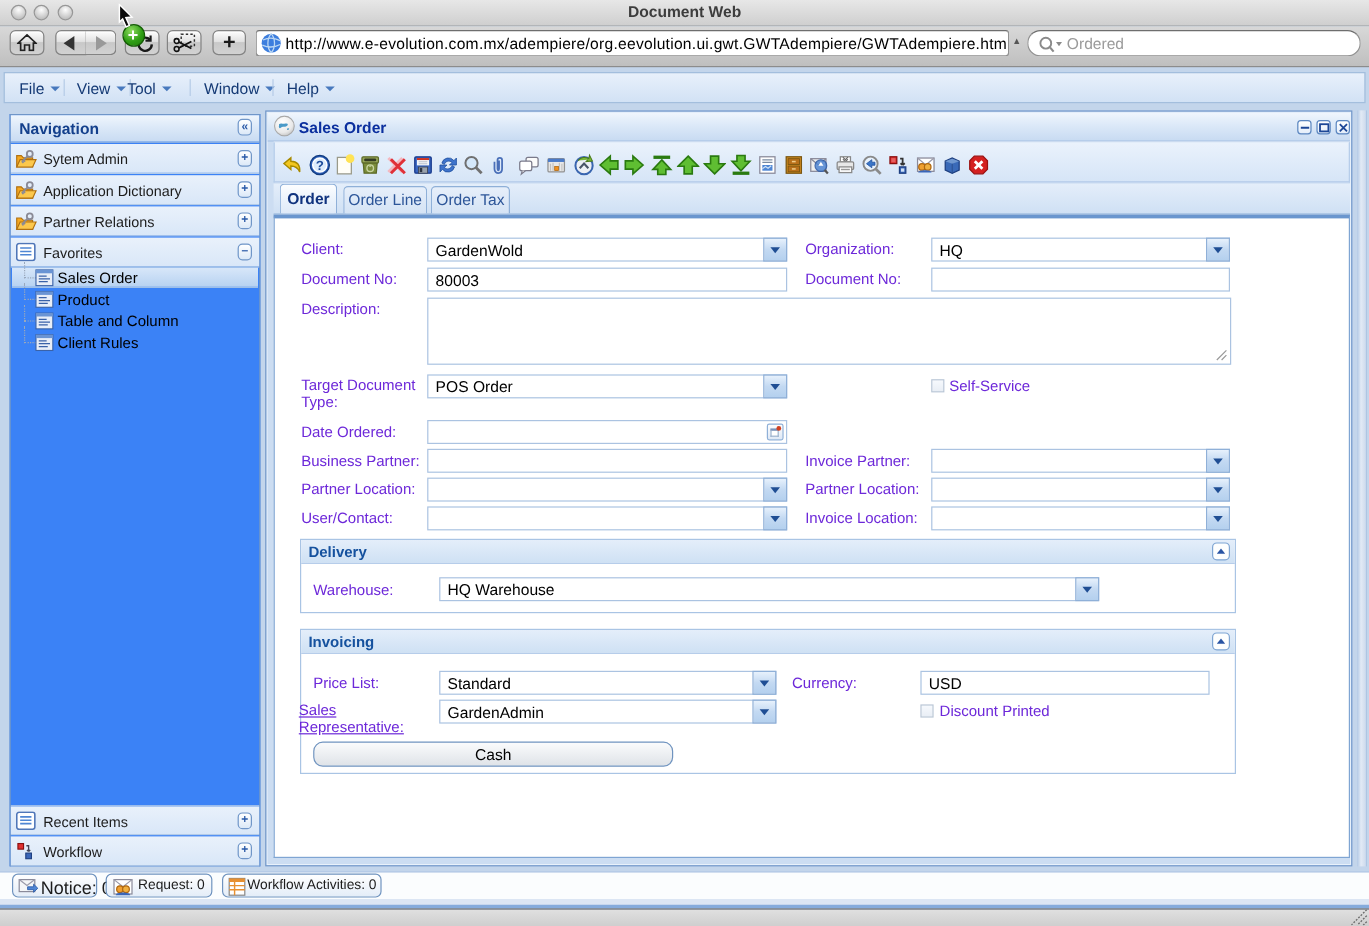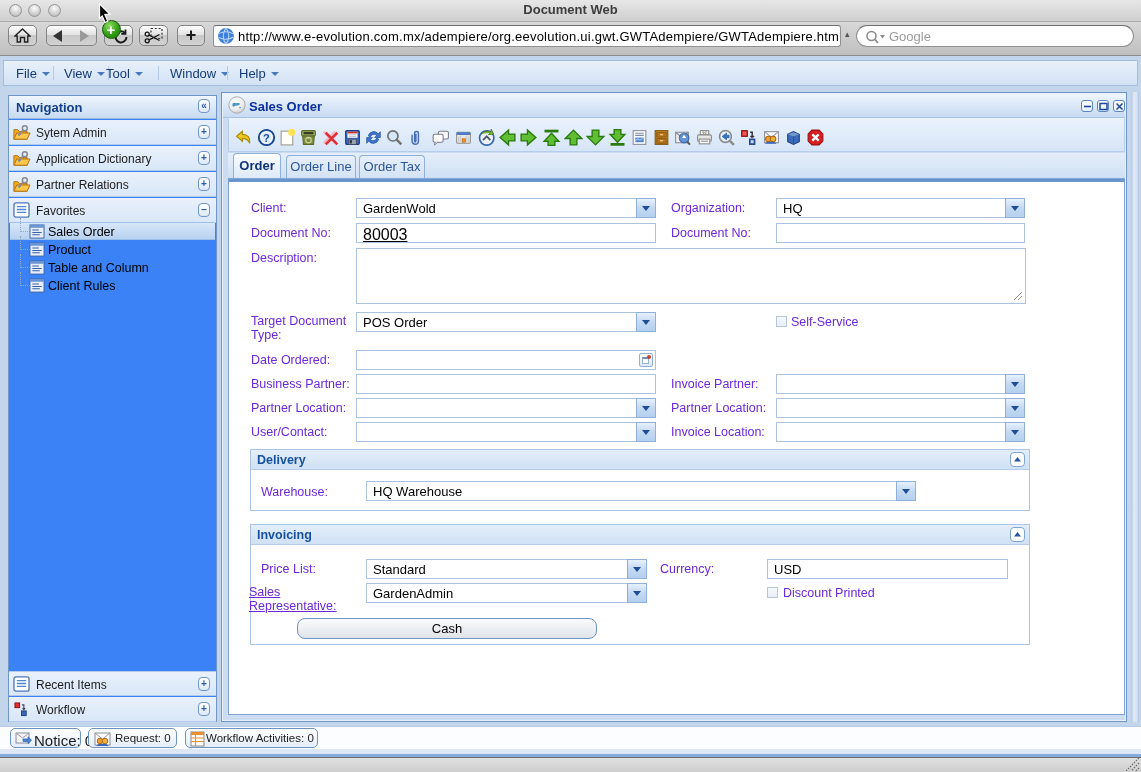--- a/index.html
+++ b/index.html
@@ -141,21 +141,21 @@
  <path d="M2 6 C6 4 11 4 15.5 6.5 M1.5 10 C6 12 11 12 15.5 9.5 M8.5 1 C5 5 5 12 8.5 16 M8.5 1 C12 5 12 12 8.5 16" stroke="#bcd8f4" stroke-width="1" fill="none"></path>
 </svg>
 <div class="abs" style="left:238px; top:27px; width:601px; overflow:hidden; font-size:13px; letter-spacing:0.22px; line-height:20px; white-space:nowrap;">http://www.e-evolution.com.mx/adempiere/org.eevolution.ui.gwt.GWTAdempiere/GWTAdempiere.html</div>
 <div class="abs" style="left:845px; top:29px; font-size:9px; color:#555;">▴</div>
 <div class="abs" id="googlebar"></div>
 <svg class="abs" style="left:865px; top:30px;" width="22" height="15" viewBox="0 0 22 15">
  <circle cx="6.5" cy="6" r="4.5" fill="none" stroke="#8a8a8a" stroke-width="1.6"></circle>
  <path d="M10 9.5 L13 13" stroke="#8a8a8a" stroke-width="1.8"></path>
  <path d="M15 5 l5 0 -2.5 3.5 z" fill="#8a8a8a"></path>
 </svg>
-<div class="abs" style="left:889px; top:29px; font-size:13px; color:#9b9b9b;">Google</div>
+<div class="abs" style="left:889px; top:29px; font-size:13px; color:#9b9b9b;">Ordered</div>
 
 <div class="abs" style="left:102px; top:20px; width:19px; height:19px; border-radius:50%;
  background:radial-gradient(circle at 38% 28%, #90dc60, #2f9e15 55%, #1e7a08); border:1px solid #145c04;"></div>
 <div class="abs" style="left:106.5px; top:21px; color:#fff; font-size:15px; font-weight:bold;">+</div>
 <svg class="abs" style="left:97px; top:3px;" width="16" height="22" viewBox="0 0 16 22">
  <path d="M2.5 0.8 L13 11.2 L7.9 11.6 L10.8 18.2 L8.1 19.5 L5.2 12.9 L2.5 15.4 Z" fill="#0a0a0a" stroke="#fff" stroke-width="1.2"></path>
 </svg>
 
 <div class="abs" id="menubar"></div>
 <div class="abs mitem" style="left:16px;">File<span class="mcaret"></span></div>
@@ -451,21 +451,21 @@
     <span class="abs" style="left:6px; top:2px; font-size:13px;">GardenWold</span>
     <span class="arrow"></span>
   </div>
   <div class="abs lbl" style="left:671px; top:201px;">Organization:</div>
   <div class="abs fld combo" style="left:776px; top:198px; width:249px; height:20px;">
     <span class="abs" style="left:6px; top:2px; font-size:13px;">HQ</span>
     <span class="arrow"></span>
   </div>
   <div class="abs lbl" style="left:251px; top:226px;">Document No:</div>
   <div class="abs fld" style="left:356px; top:223px; width:300px; height:20px;">
-    <span class="abs" style="left:6px; top:2px; font-size:16px;text-decoration:underline;">80003</span>
+    <span class="abs" style="left:6px; top:2px; font-size:13px;">80003</span>
   </div>
   <div class="abs lbl" style="left:671px; top:226px;">Document No:</div>
   <div class="abs fld" style="left:776px; top:223px; width:249px; height:20px;"></div>
   <div class="abs lbl" style="left:251px; top:251px;">Description:</div>
   <div class="abs fld" style="left:356px; top:248px; width:670px; height:56px;">
     <svg class="abs" style="right:2px; bottom:2px;" width="10" height="10" viewBox="0 0 10 10">
       <path d="M9 1 L1 9 M9 5 L5 9" stroke="#999" stroke-width="1"></path>
     </svg>
   </div>
   <div class="abs lbl" style="left:251px; top:314px; width:100px;">Target Document Type:</div>
@@ -542,21 +542,21 @@
     <span class="abs" style="left:6px; top:2px; font-size:13px;">USD</span>
   </div>
   <div class="abs lbl" style="left:249px; top:585px; width:110px;text-decoration:underline;">Sales Representative:</div>
   <div class="abs fld combo" style="left:366px; top:583px; width:281px; height:20px;">
     <span class="abs" style="left:6px; top:2px; font-size:13px;">GardenAdmin</span>
     <span class="arrow"></span>
   </div>
   <div class="abs cbx" style="left:767px; top:587px;"></div>
   <div class="abs lbl" style="left:783px; top:586px;">Discount Printed</div>
   <div class="abs" style="left:261px; top:618px; width:300px; height:21px; border:1px solid #6f93bf; border-radius:8px;
-    background:linear-gradient(#fafbfc,#dfe3e8); text-align:center; font-size:13px; line-height:20px;margin-left:36px;">Cash</div>
+    background:linear-gradient(#fafbfc,#dfe3e8); text-align:center; font-size:13px; line-height:20px;">Cash</div>
 </div>
 
 <div class="abs" id="statusstrip"></div>
 <div class="abs sbtn" style="left:10px; top:728px; width:71px;">
     <svg class="abs" style="left:4px; top:3px;" width="18" height="14" viewBox="0 0 18 14">
 <rect x="1" y="1" width="13" height="10" fill="#f4f6f8" stroke="#8a8a9a"></rect>
 <path d="M1 1 L7.5 6 L14 1" fill="none" stroke="#9a9aaa"></path>
 <path d="M9 9 h5 v-2.2 l3.5 3.4 -3.5 3.4 v-2.2 h-5 z" fill="#4f86d4" stroke="#2a5aa8" stroke-width="0.7" transform="translate(-1 -2)"></path>
 </svg>
     <span class="abs" style="left:23px; top:3px; font-size:15px;">Notice: 0</span>

